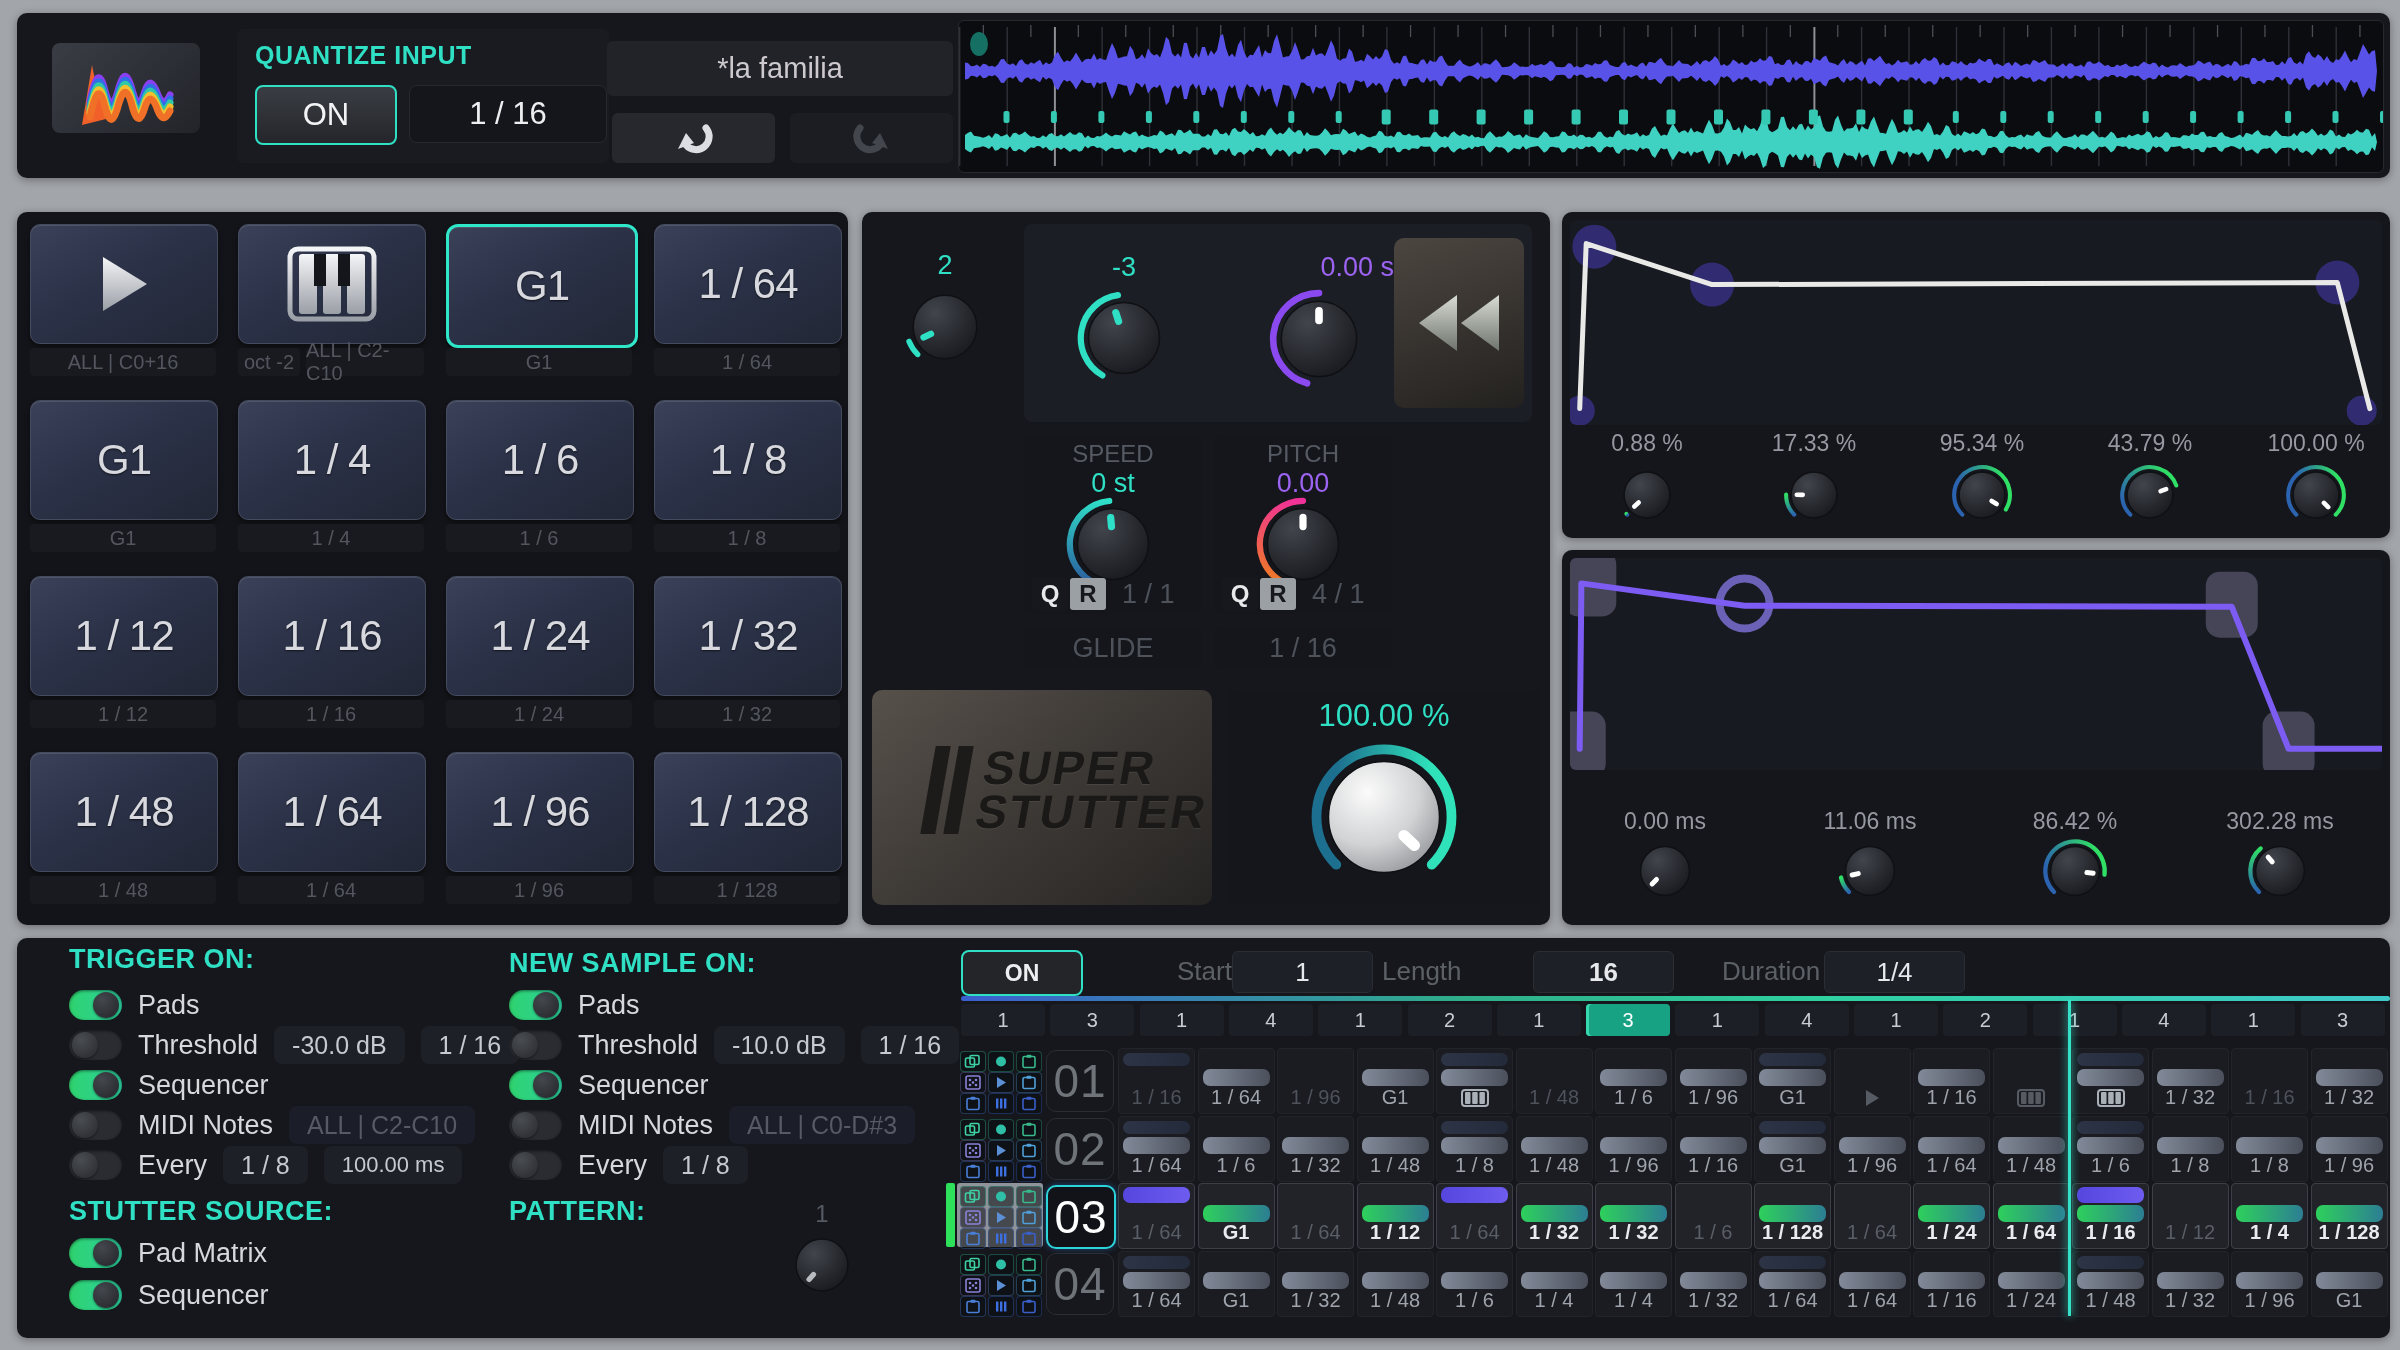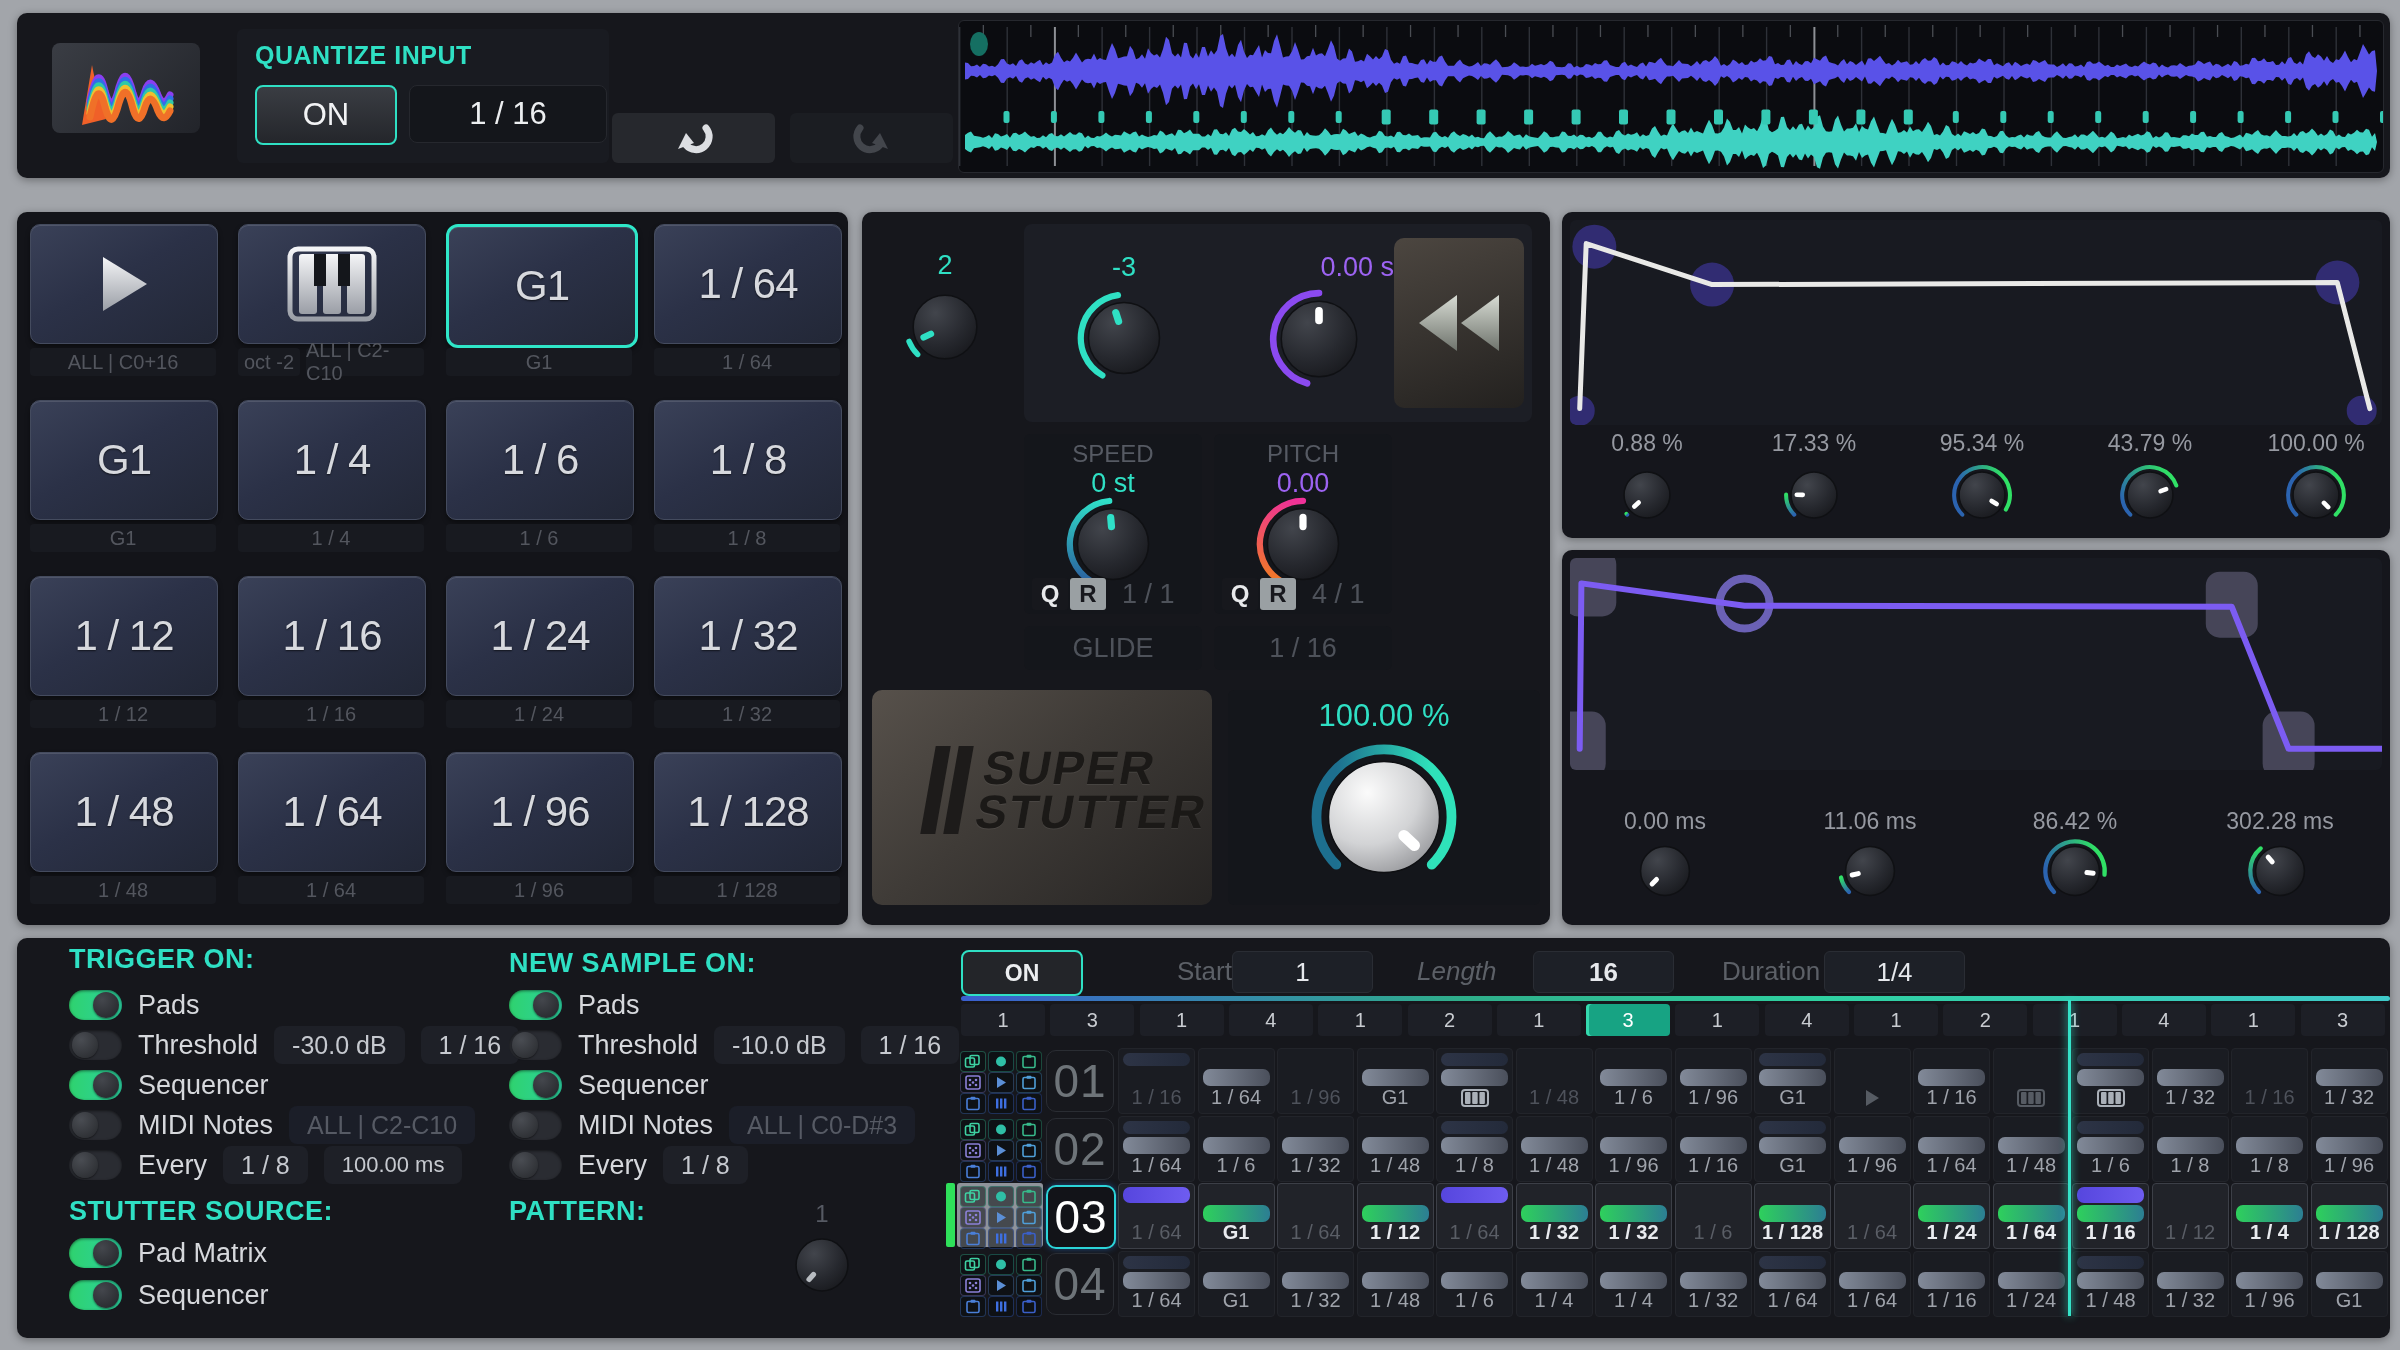--- a/index.html
+++ b/index.html
@@ -105,20 +105,21 @@
           <path d="M38 66 C44 38 48 36 53 56 C58 74 62 72 67 52 C72 36 76 38 81 58 C85 72 89 70 93 56 C97 44 101 46 106 60 C110 70 114 68 118 60" stroke="#2fc9a8" stroke-width="7"></path>
           <path d="M38 70 C44 42 48 40 53 60 C58 78 62 76 67 56 C72 40 76 42 81 62 C85 76 89 74 93 60 C97 48 101 50 106 64 C110 74 114 72 118 64" stroke="#f0c02f" stroke-width="7"></path>
           <path d="M38 74 C44 46 48 44 53 64 C58 82 62 80 67 60 C72 44 76 46 81 66 C85 80 89 78 93 64 C97 52 101 54 106 68 C110 78 114 76 118 68" stroke="#f07028" stroke-width="7"></path>
         </g>
       </svg>
     </div>
     <div class="abs" id="quantPanel"></div>
     <div class="abs heading" id="quantLabel">QUANTIZE INPUT</div>
     <div class="abs" id="onBtn">ON</div>
     <div class="abs" id="qValBtn">1 / 16</div>
+    <div class="abs" id="nameBox">*la familia</div>
     <div class="abs histBtn" id="undoBtn">
       <svg width="52" height="38" viewBox="0 0 52 38">
         <path d="M38 9 A 13 13 0 1 1 18 26" fill="none" stroke="#dcdee2" stroke-width="7" stroke-linecap="round"></path>
         <polygon points="10,30 26,24 18,14" fill="#dcdee2"></polygon>
       </svg>
     </div>
     <div class="abs histBtn" id="redoBtn">
       <svg width="52" height="38" viewBox="0 0 52 38">
         <path d="M14 9 A 13 13 0 1 0 34 26" fill="none" stroke="#43464c" stroke-width="7" stroke-linecap="round"></path>
         <polygon points="42,30 26,24 34,14" fill="#43464c"></polygon>
@@ -602,21 +603,21 @@
               <stop offset="100%" stop-color="#16171b"></stop>
             </radialGradient>
           </defs>
           <circle cx="35" cy="35" r="25.9" fill="url(#g6b)" stroke="#0f1013" stroke-width="1.5"></circle>
           <rect x="-2.625" y="-5.95" width="5.25" height="11.9" rx="2.625" fill="#b9bdc2" transform="translate(24.255100723089452,46.933419607515994) rotate(-138)"></rect>
         </svg></div>
 
     <div id="seqOn" style="left:944px;top:12px;width:118px;height:42px;">ON</div>
     <div class="seqhlabel" style="left:1160px;top:18px;">Start</div>
     <div class="seqhbox" style="left:1215px;top:13px;width:139px;height:40px;">1</div>
-    <div class="seqhlabel" style="left:1400px;top:18px;font-style:italic;">Length</div>
+    <div class="seqhlabel" style="left:1365px;top:18px;">Length</div>
     <div class="seqhbox" style="left:1516px;top:13px;width:139px;height:40px;font-weight:bold;">16</div>
     <div class="seqhlabel" style="left:1705px;top:18px;">Duration</div>
     <div class="seqhbox" style="left:1807px;top:13px;width:139px;height:40px;">1/4</div>
     <div class="abs" style="left:944px;top:58px;width:1429px;height:5px;border-radius:3px;background:linear-gradient(90deg,#3b5fd0 0%,#2fae8a 35%,#2fd0a0 60%,#3fc9c9 100%);"></div>
     <div id="seqArea">
         <div class="step" style="left: 944px; top: 66px; width: 84px; height: 32px;">1</div>
         <div class="step" style="left: 1033.3px; top: 66px; width: 84px; height: 32px;">3</div>
         <div class="step" style="left: 1122.6px; top: 66px; width: 84px; height: 32px;">1</div>
         <div class="step" style="left: 1211.9px; top: 66px; width: 84px; height: 32px;">4</div>
         <div class="step" style="left: 1301.2px; top: 66px; width: 84px; height: 32px;">1</div>

